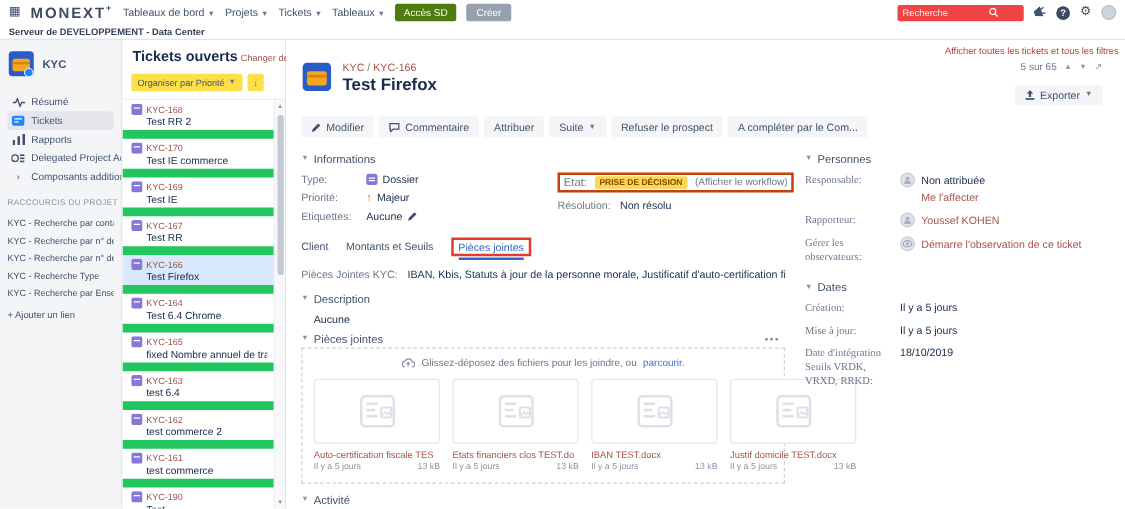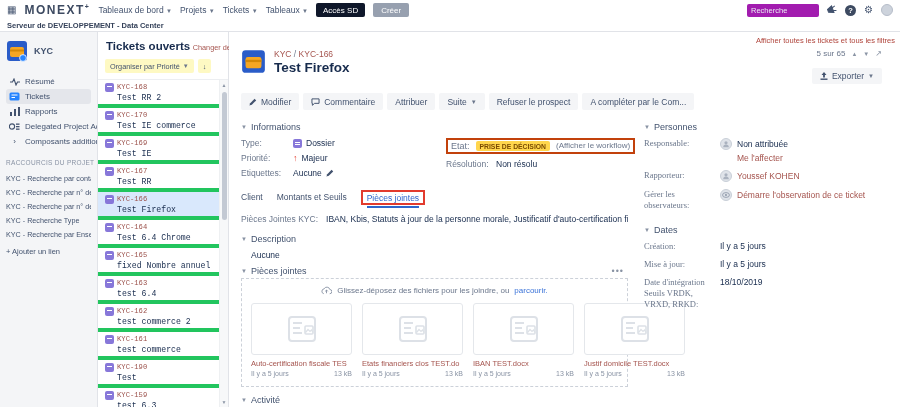--- a/index.html
+++ b/index.html
@@ -6,24 +6,24 @@
   html,body { width:900px; height:407px; overflow:hidden; }
   body { font-family:"Liberation Sans", sans-serif; font-size:9px; color:#172b4d; background:#fff; }
 
   
   .topbar { height:20px; display:flex; align-items:center; gap:8px; padding:0 7px; background:#fff; }
   .grid-icon { color:#42526e; font-size:10px; line-height:1; }
   .logo { font-weight:bold; font-size:12px; letter-spacing:1.5px; color:#3d4a61; white-space:nowrap; }
   .logo sup { font-size:7px; }
   .nav-item { font-size:8.5px; color:#42526e; white-space:nowrap; cursor:pointer; }
   .caret { font-size:6px; color:#6b778c; }
-  .btn-access { background:#0f172a; color:#fff; font-size:8px; padding:2.5px 7px; border-radius:2px; border:none; cursor:pointer; }
+  .btn-access { background:#4d7c0f; color:#fff; font-size:8px; padding:2.5px 7px; border-radius:2px; border:none; cursor:pointer; }
   .btn-create { background:#97a0af; color:#fff; font-size:8px; padding:2.5px 8px; border-radius:2px; border:none; cursor:pointer; }
   .spacer { flex:1; }
-  .search-box { width:72px; height:13px; background:#a21caf; border-radius:2px; display:flex; align-items:center; padding:0 4px; gap:3px; }
+  .search-box { width:101px; height:13px; background:#ef4444; border-radius:2px; display:flex; align-items:center; padding:0 4px; gap:3px; }
   .search-box input { background:transparent; border:none; outline:none; color:#fff; font-size:7.5px; width:66px; font-family:"Liberation Sans",sans-serif; }
   .search-box input::placeholder { color:#e9ecf2; }
   .tb-ico { color:#42526e; font-size:10px; line-height:1; display:inline-flex; align-items:center; }
   .help-circle { width:11px; height:11px; border-radius:50%; background:#3d4a61; color:#fff; font-size:7.5px; font-weight:bold; display:flex; align-items:center; justify-content:center; }
   .avatar-top { width:12px; height:12px; border-radius:50%; background:#cdd3dc; border:1px solid #b6bdc9; }
 
   
   .envbar { height:12px; font-size:7.5px; font-weight:bold; color:#35425a; padding:1px 7px; border-bottom:1px solid #e1e3e8; }
 
   
@@ -39,23 +39,23 @@
   .shortcut-title { font-size:6.5px; color:#8993a4; margin:10px 0 5px; letter-spacing:.3px; white-space:nowrap; }
   .shortcut { font-size:7.2px; color:#42526e; padding:2.5px 0; white-space:nowrap; overflow:hidden; cursor:pointer; }
   .addlink { font-size:7.5px; color:#42526e; margin-top:6px; cursor:pointer; white-space:nowrap; }
 
   
   .listcol { width:131px; flex:none; border-right:1px solid #e1e3e8; display:flex; flex-direction:column; position:relative; background:#fff; }
   .list-head { padding:8px 8px 2px; white-space:nowrap; }
   .list-title { font-size:11.5px; font-weight:bold; color:#172b4d; }
   .filter-link { font-size:7.3px; color:#a5544e; cursor:pointer; }
   .list-controls { display:flex; gap:4px; padding:5px 7px 6px; align-items:center; }
-  .organize-btn, .sort-btn { font-size:7.3px; color:#42526e; background:#fef9c3; border:none; border-radius:2px; padding:2.5px 5px; display:inline-flex; gap:3px; align-items:center; cursor:pointer; }
+  .organize-btn, .sort-btn { font-size:7.3px; color:#42526e; background:#fde047; border:none; border-radius:2px; padding:2.5px 5px; display:inline-flex; gap:3px; align-items:center; cursor:pointer; }
   .tickets { flex:1; overflow:hidden; border-top:1px solid #eceef1; }
-  .ticket { padding:2.5px 14px 2.5px 7px; border-bottom:4px solid #22c55e; cursor:pointer;font-family:Liberation Mono, monospace; }
+  .ticket { padding:2.5px 14px 2.5px 7px; border-bottom:7px solid #22c55e; cursor:pointer; }
   .ticket.selected { background:#d9e8fc; }
   .t-keyrow { display:flex; align-items:center; gap:3px; }
   .t-type { width:9px; height:9px; border-radius:2px; flex:none;
     background:#8777d9 linear-gradient(#fff 0 0) no-repeat center 3px / 5px 1px; box-shadow:inset 0 -3px 0 -2px #fff0; }
   .t-type::after { content:""; }
   .t-key { font-size:7.2px; color:#9c524c; }
   .t-title { font-size:8.2px; color:#172b4d; margin:1px 0 0 12px; white-space:nowrap; overflow:hidden; }
   .scrollpane { position:absolute; right:0; top:48px; bottom:0; width:9px; background:#f7f8f9; border-left:1px solid #eef0f2; }
   .sb-arrow { position:absolute; left:0; right:0; text-align:center; font-size:5px; color:#8b95a5; cursor:pointer; }
   .sb-thumb { position:absolute; left:1.5px; right:1.5px; top:12px; height:128px; background:#c3c9d3; border-radius:3px; cursor:pointer; }

